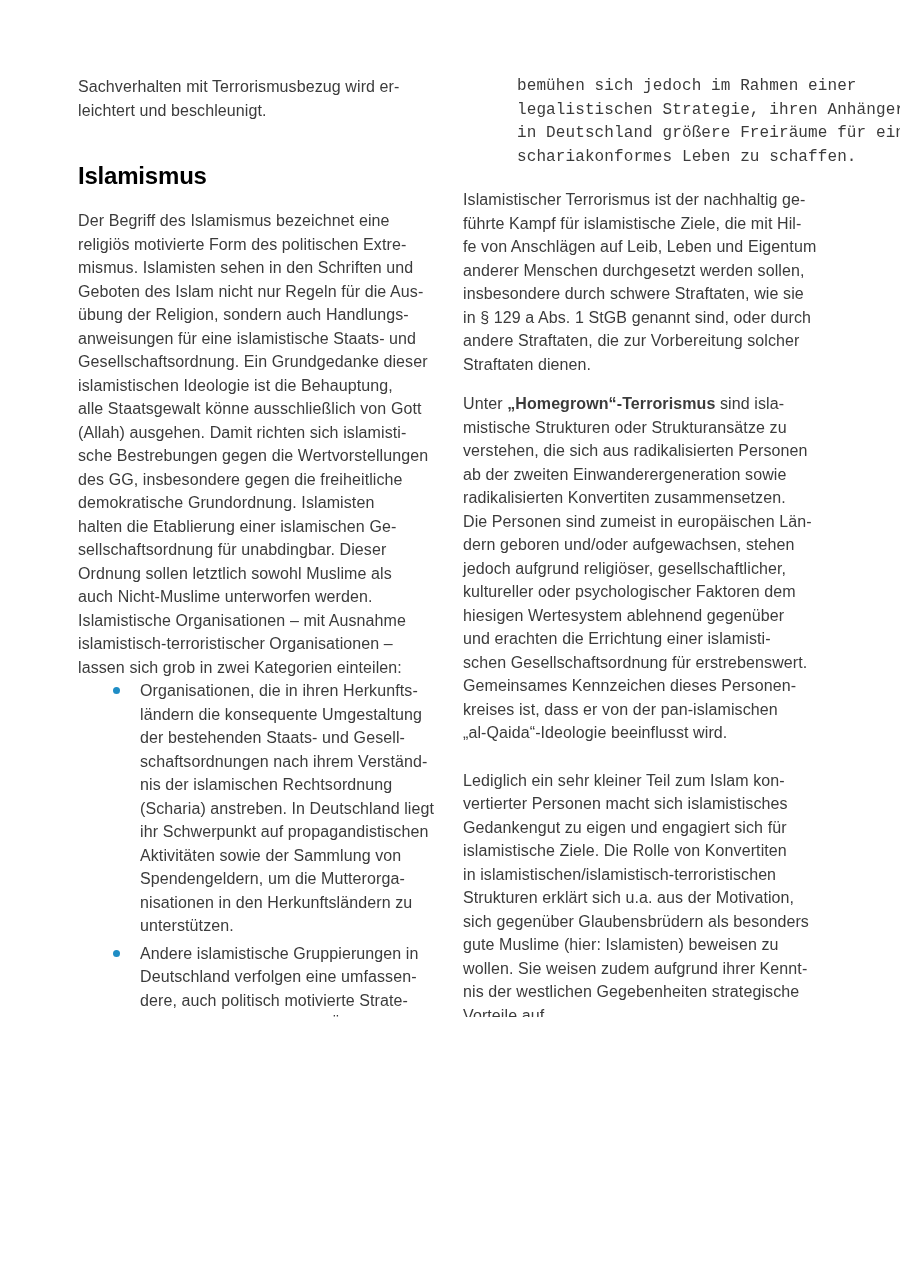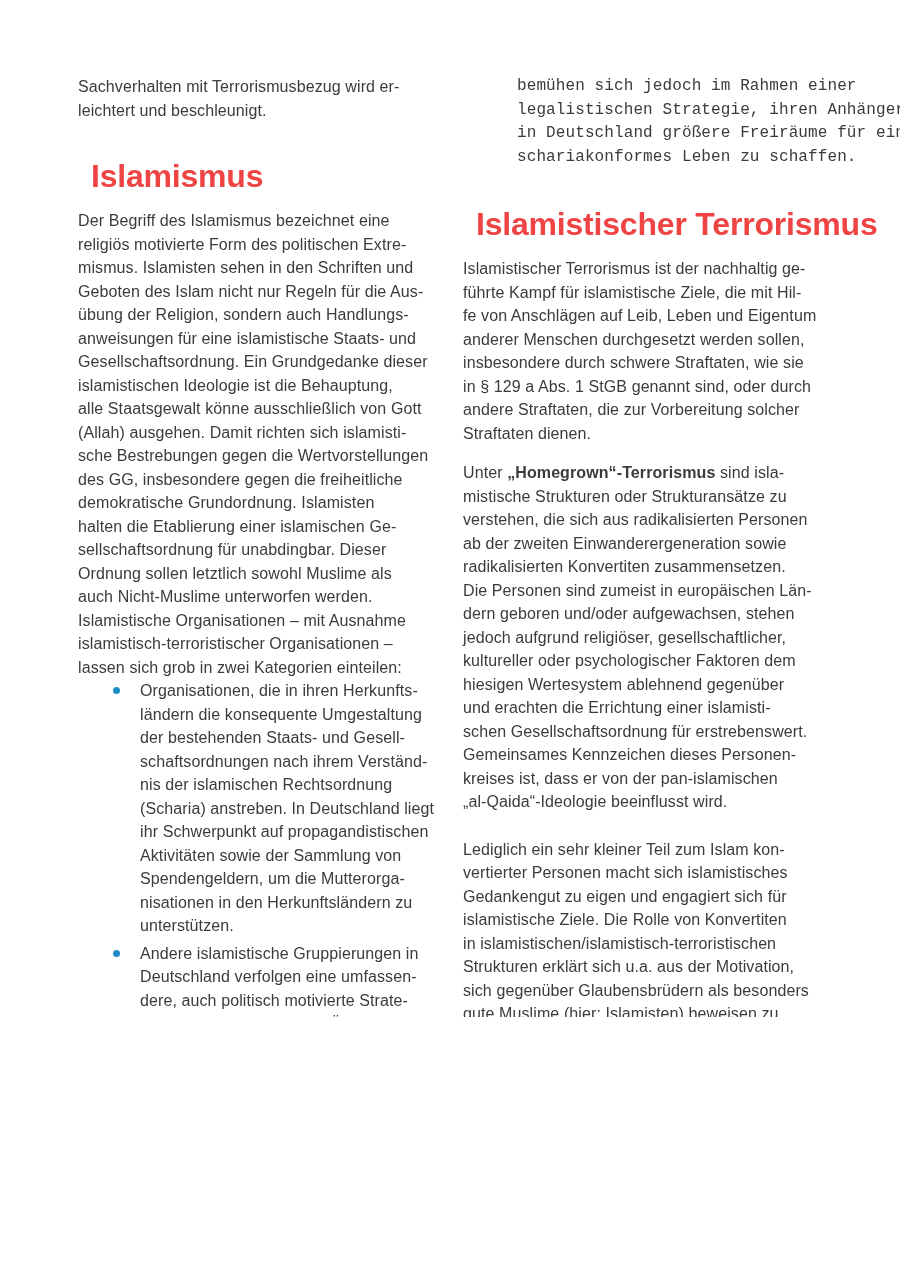--- a/index.html
+++ b/index.html
@@ -15,25 +15,25 @@
   .col-right{left:463px;width:437px;}
   .body{
     margin:0;
     font-size:16px;
     line-height:23.5px;
     color:#3b3b3b;
     white-space:pre;
     letter-spacing:0.1px;
   }
   .heading{
-    margin:13px;
-    font-size:32px;
+    margin:0;
+    font-size:24px;
     line-height:28px;
     font-weight:bold;
-    color:#ef4444;
+    color:#000000;
     letter-spacing:-0.2px;
     white-space:pre;
   }
   .mt40{margin-top:40px;}
   .mt41{margin-top:41px;}
   .mt19{margin-top:19px;}
   .mt17{}
   .mt16{margin-top:16px;}
   .mt14{margin-top:24px;}
   .mt4{margin-top:4px;}
@@ -109,21 +109,20 @@
 in ihren Herkunftsländern zugunsten
 eines islamischen Staatswesens an. Sie</p>
     </div>
   </div>
 
   <div class="col col-right">
     <p class="body cont-indent">bemühen sich jedoch im Rahmen einer
 legalistischen Strategie, ihren Anhängern
 in Deutschland größere Freiräume für ein
 schariakonformes Leben zu schaffen.</p>
-    <h1 class="heading mt41">Islamistischer Terrorismus</h1>
     <p class="body mt19">Islamistischer Terrorismus ist der nachhaltig ge-
 führte Kampf für islamistische Ziele, die mit Hil-
 fe von Anschlägen auf Leib, Leben und Eigentum
 anderer Menschen durchgesetzt werden sollen,
 insbesondere durch schwere Straftaten, wie sie
 in § 129 a Abs. 1 StGB genannt sind, oder durch
 andere Straftaten, die zur Vorbereitung solcher
 Straftaten dienen.</p>
     <p class="body mt16"><span>Unter </span><span class="bold-inline">„Homegrown“-Terrorismus</span><span> sind isla-
 mistische Strukturen oder Strukturansätze zu

